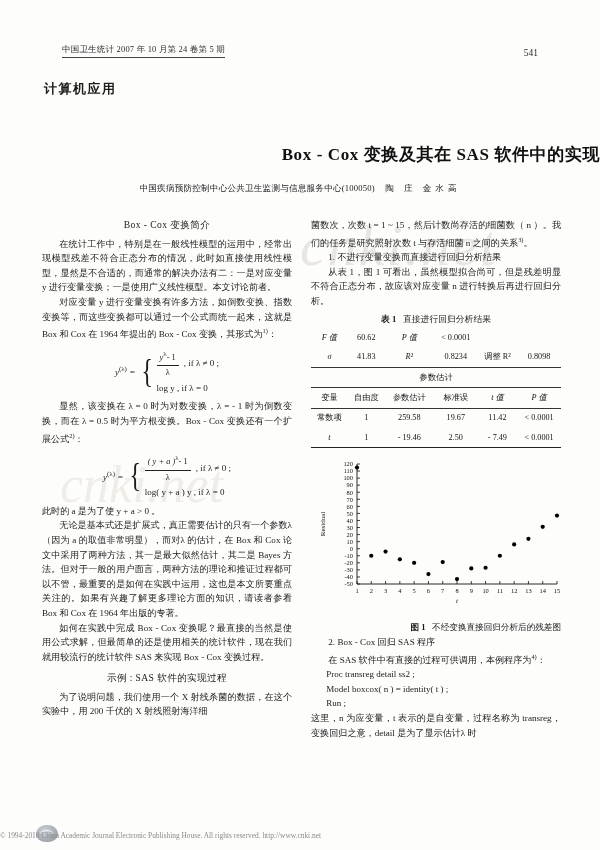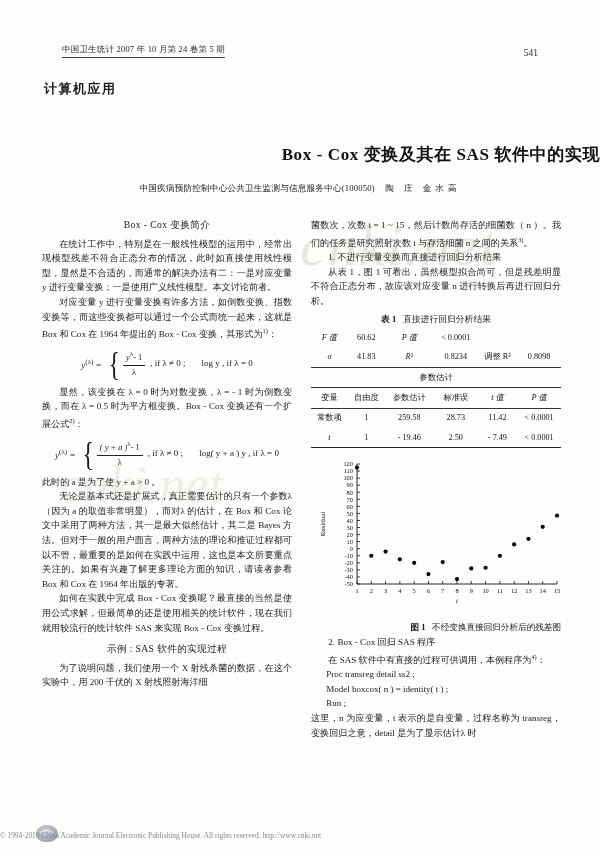--- a/index.html
+++ b/index.html
@@ -124,21 +124,21 @@
     white-space: nowrap;
   }
   .fx-lhs sup { font-style: normal; font-size: 7px; }
   .brace {
     font-size: 34px;
     line-height: 30px;
     font-family: "Liberation Serif", serif;
     transform: scaleX(0.7);
     margin: 0 1px 0 0;
   }
-  .cases { display: flex; gap: 16px; }
+  .cases { display: flex; flex-direction: column; gap: 0; }
   .case-row { display: flex; align-items: center; white-space: nowrap; }
   .frac { display: inline-flex; flex-direction: column; text-align: center; margin-right: 3px; }
   .frac .num { border-bottom: 0.8px solid #222; padding: 0 3px 0px 3px; font-size: 8.4px; }
   .frac .den { padding-top: 0px; font-size: 8.4px; }
   .it { font-style: italic; }
   .cond { margin-left: 2px; }
 
   
   .tbl-caption {
     text-align: center;
@@ -324,21 +324,21 @@
         <td>自由度</td>
         <td>参数估计</td>
         <td>标准误</td>
         <td class="ital">t 值</td>
         <td class="ital">P 值</td>
       </tr>
       <tr>
         <td>常数项</td>
         <td>1</td>
         <td>259.58</td>
-        <td>28.73</td>
+        <td>19.67</td>
         <td>11.42</td>
         <td>&lt; 0.0001</td>
       </tr>
       <tr class="rule-bot">
         <td class="ital">t</td>
         <td>1</td>
         <td>- 19.46</td>
         <td>2.50</td>
         <td>- 7.49</td>
         <td>&lt; 0.0001</td>

